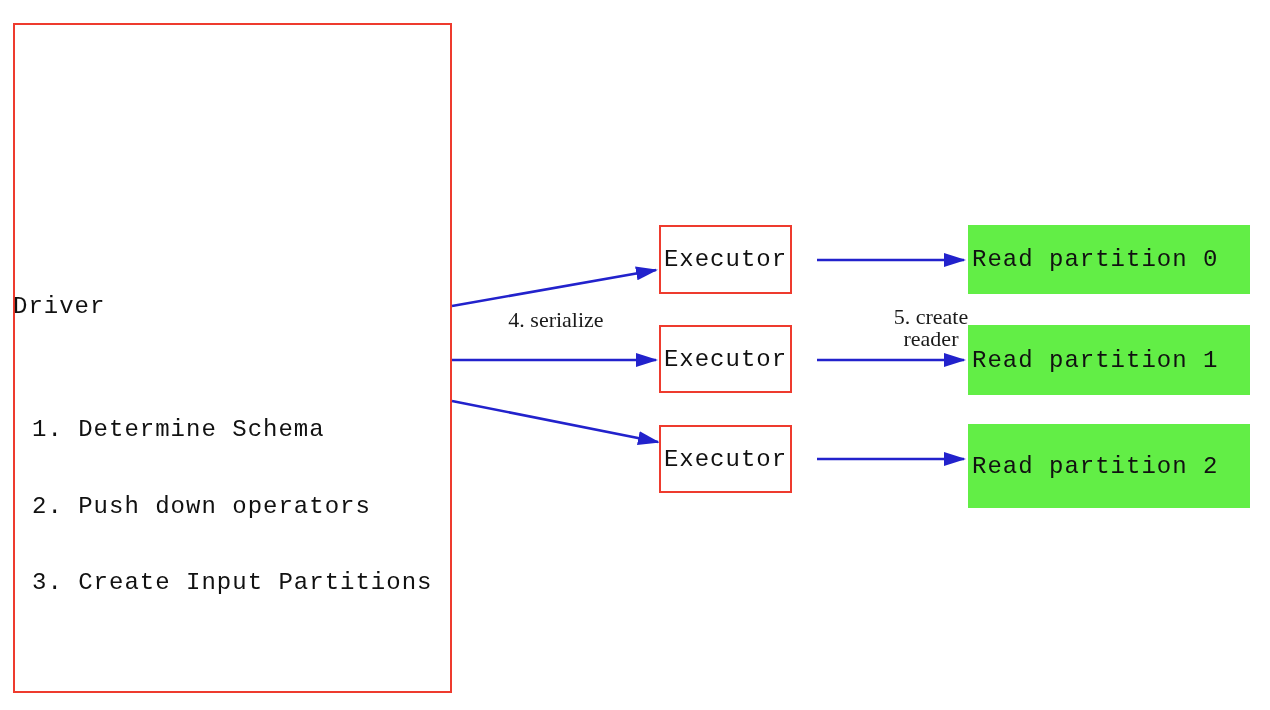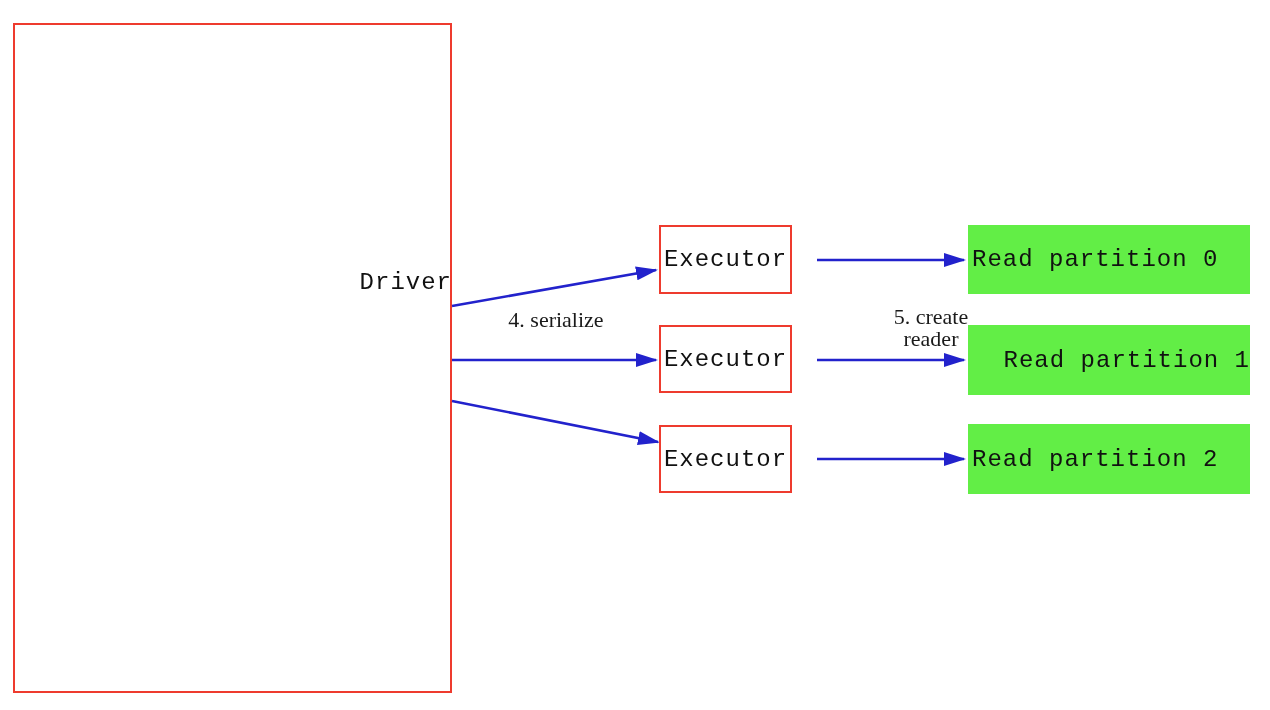--- a/index.html
+++ b/index.html
@@ -38,23 +38,23 @@
   }
   .driver-box {
     position: absolute;
     left: 13px; top: 23px;
     width: 439px; height: 670px;
     border: 2px solid var(--box-border);
     background: transparent;
   }
   .driver-title {
     position: absolute;
-    left: 13px; top: 269px;
+    left: 13px; top: 293px;
     width: 439px;
-    text-align: right;
+    text-align: left;
   }
   .driver-steps {
     position: absolute;
     left: 32px; top: 366px;
     line-height: 25.5px;
   }
   .executor-box {
     position: absolute;
     left: 659px;
     width: 133px; height: 69px;
@@ -70,22 +70,22 @@
   .partition-box {
     position: absolute;
     left: 968px;
     width: 282px; height: 69px;
     background: var(--partition-fill);
     display: flex;
     align-items: center;
     padding-left: 4px;
   }
   .partition-0 { top: 225px; }
-  .partition-1 { top: 325px; height: 70px; justify-content: flex-end; }
-  .partition-2 { top: 424px; height: 70px; }
+  .partition-1 { top: 325px; height: 70px; }
+  .partition-2 { top: 424px; height: 84px; }
   .label-serialize { left: 452px; top: 308px; width: 208px; }
   .label-create   { left: 851px; top: 306px; width: 160px; line-height: 22px; }
   .arrows {
     position: absolute;
     left: 0; top: 0;
     width: 1270px; height: 710px;
     pointer-events: none;
   }
   .arrow-line {
     stroke: var(--arrow);
@@ -94,20 +94,25 @@
   }
   .arrow-head { fill: var(--arrow); }
 </style>
 </head>
 <body>
 
 <div class="canvas">
 
   <div class="driver-box"></div>
   <div class="driver-title mono">Driver</div>
+  <div class="driver-steps mono">
+    <div>1. Determine Schema</div>
+    <div>2. Push down operators</div>
+    <div>3. Create Input Partitions</div>
+  </div>
 
   <svg class="arrows" viewBox="0 0 1270 710" xmlns="http://www.w3.org/2000/svg">
     <defs>
       <marker id="ah" markerUnits="userSpaceOnUse" markerWidth="22" markerHeight="16" refX="20" refY="8" orient="auto">
         <polygon class="arrow-head" points="0,1 22,8 0,15"></polygon>
       </marker>
     </defs>
     <line class="arrow-line" x1="452" y1="306" x2="656" y2="270" marker-end="url(#ah)"></line>
     <line class="arrow-line" x1="452" y1="360" x2="656" y2="360" marker-end="url(#ah)"></line>
     <line class="arrow-line" x1="452" y1="401" x2="658" y2="442" marker-end="url(#ah)"></line>

